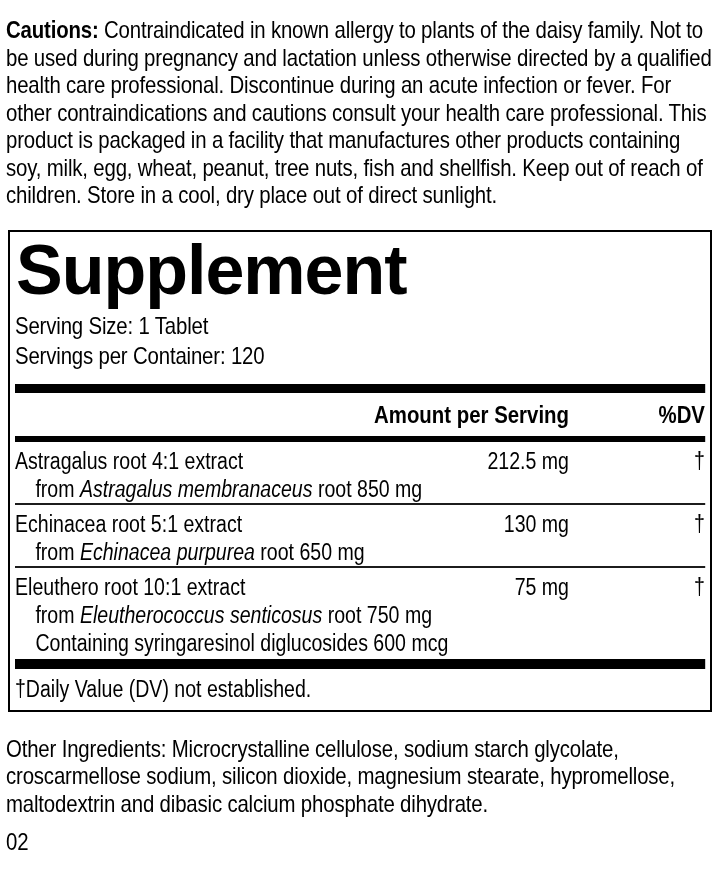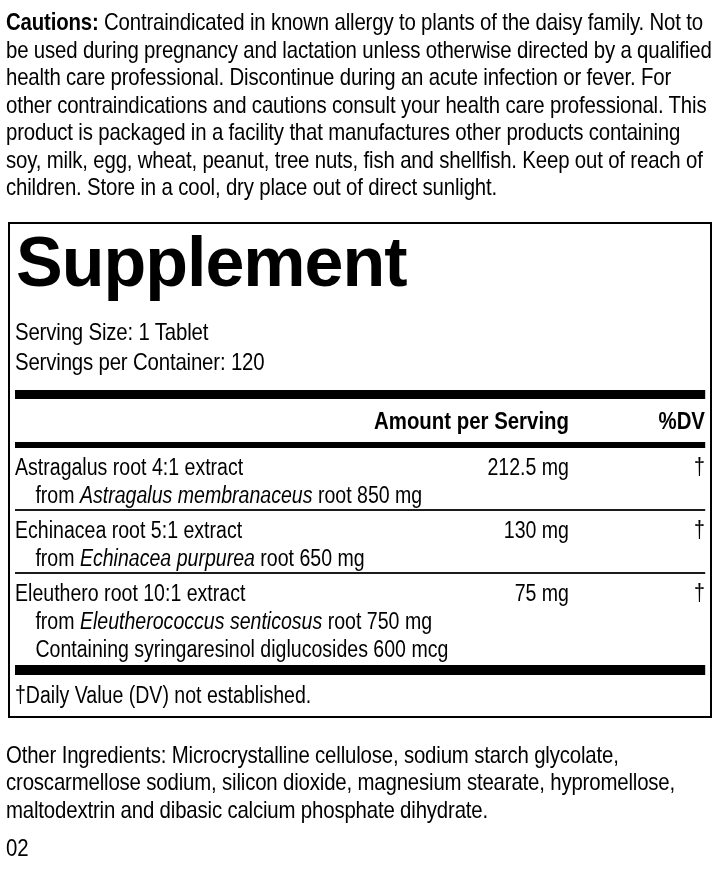--- a/index.html
+++ b/index.html
@@ -1,37 +1,37 @@
 <!DOCTYPE html>
 <html><head>
 <meta charset="utf-8">
 <style>
   * { margin: 0; padding: 0; box-sizing: border-box; }
   html, body { background: #ffffff; }
   body {
     width: 720px; height: 872px; overflow: hidden;
     color: #000; font-family: "Liberation Sans", sans-serif;
   }
-  .page { width: 720px; height: 688px; padding: 8px 6px 0; }
+  .page { width: 720px; height: 688px; padding: 16px 6px 0; }
 
   
   .cond { transform: scaleX(0.85); transform-origin: 0 0; width: calc(100% / 0.85); }
 
   .para { font-size: 24px; line-height: 27.5px; letter-spacing: -0.2px; }
   .b { font-weight: bold; }
   .it { font-style: italic; }
 
   .facts-box {
     margin: 21px 0 0 2px; width: 704px;
     border: 2px solid #000; padding: 3px 5px 0;
   }
   .facts-title {
     display: flex; justify-content: space-between; align-items: flex-start;
     font-weight: bold; font-size: 70px; line-height: 0.96;
-    letter-spacing: -1px; padding: 2px 1px 0; margin-bottom: 21px; gap: 22px;
+    letter-spacing: -1px; padding: 2px 1px 0; margin-bottom: 7px; gap: 22px;
   }
   .serving { font-size: 24px; line-height: 30px; letter-spacing: -0.2px; }
 
   .bar { background: #000; }
   .bar-top { height: 9px; margin-top: 13px; }
   .bar-mid { height: 6px; }
   .bar-bottom { height: 10px; margin-top: 2px; }
 
   .head-row {
     display: flex; align-items: baseline;

